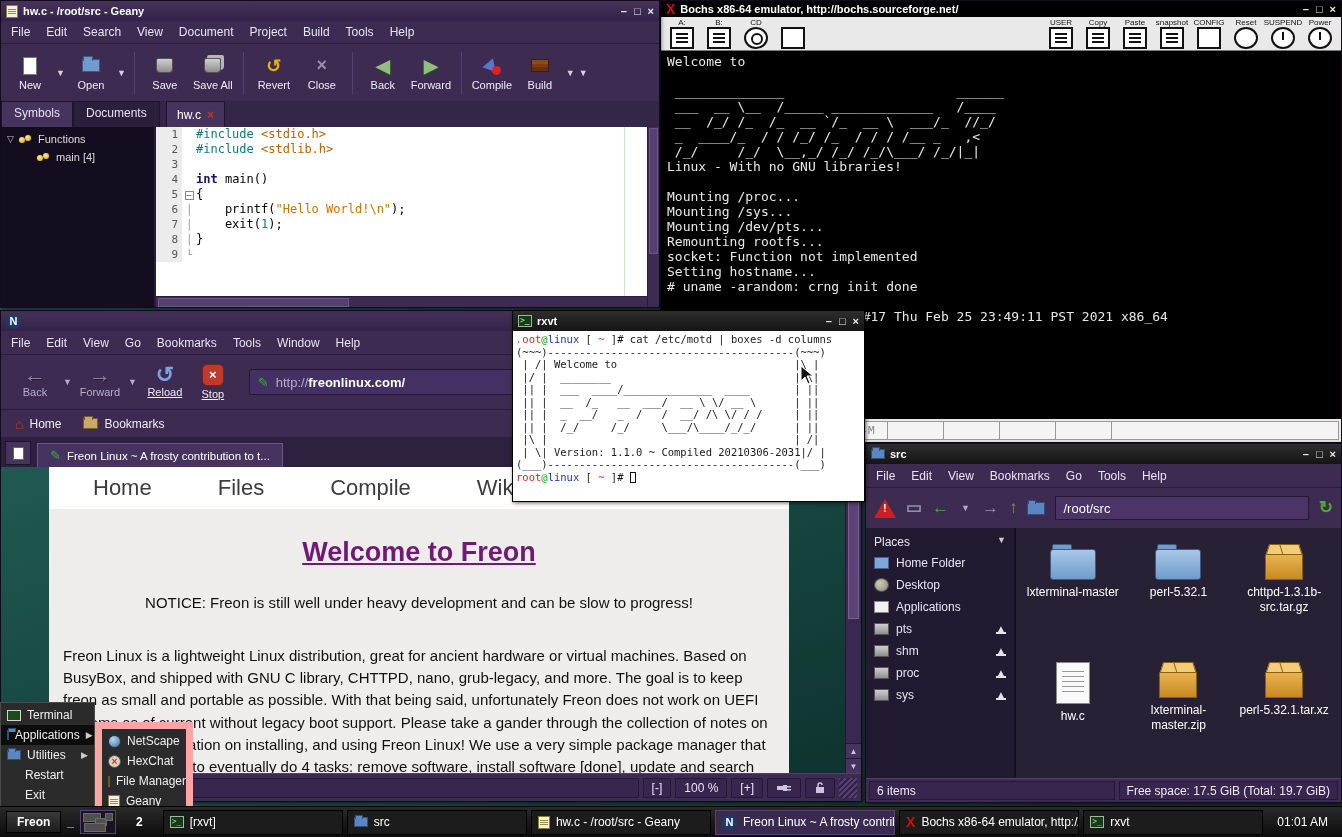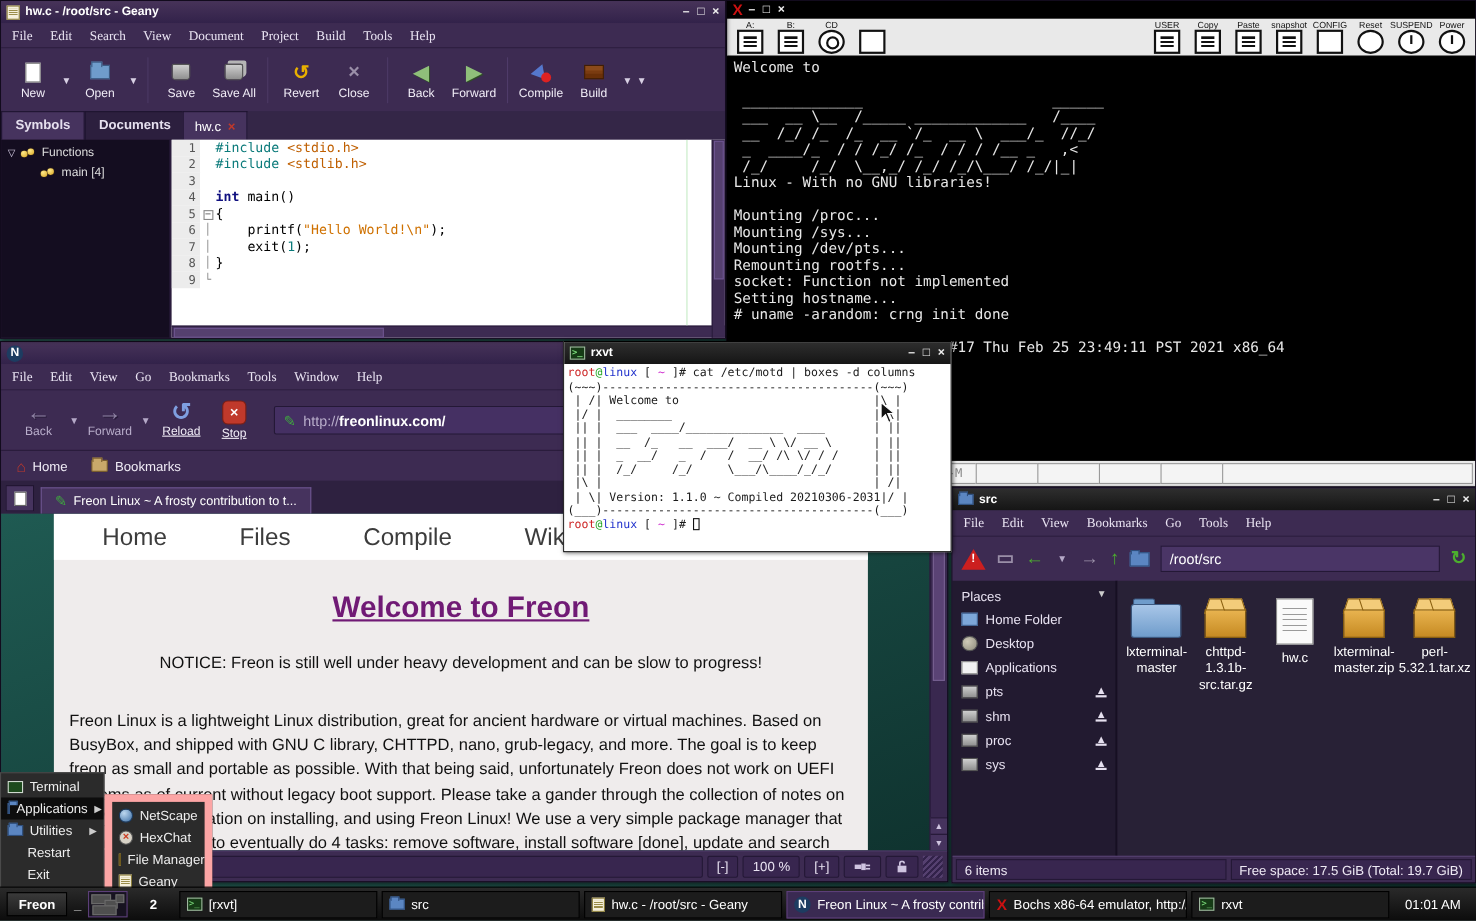--- a/index.html
+++ b/index.html
@@ -9,32 +9,32 @@
   .window { position:absolute; border:1px solid #120b1d; box-shadow:1px 1px 4px rgba(0,0,0,.6); display:flex; flex-direction:column; }
   .titlebar { height:20px; display:flex; align-items:center; gap:5px; padding:0 5px; color:#fff; font-size:11px; font-weight:bold; }
   .tb-purple { background:linear-gradient(#473359,#32224a); }
   .tb-black  { background:#000; }
   .tb-dark   { background:linear-gradient(#2e2e2e,#151515); }
   .titlebar .t-title { flex:1; white-space:nowrap; overflow:hidden; }
   .winbtns { display:flex; gap:7px; font-weight:bold; font-size:11px; color:#eee; }
   .winbtns span { cursor:default; }
 
   .menubar { display:flex; gap:16px; align-items:center; padding:0 10px; color:#e9e3f2; font-size:12px; background:#3d2b52; }
-  .menubar span { white-space:nowrap;font-family:Liberation Serif, serif; }
+  .menubar span { white-space:nowrap; }
 
   
   #geany { left:0; top:0; width:660px; height:308px; background:#3d2b52; z-index:3; }
   #geany .menubar { height:23px; border-bottom:1px solid #2a1c3c; }
   .g-toolbar { height:57px; display:flex; align-items:center; padding:2px 6px; gap:2px; background:#3d2b52; }
   .g-btn { display:flex; flex-direction:column; align-items:center; justify-content:center; min-width:46px; height:50px; color:#f0ecf6; font-size:11px; gap:2px; }
   .g-sep { width:1px; height:42px; background:#2a1c3c; border-right:1px solid #54406e; margin:0 5px; }
   .g-arrow { color:#d8d0e4; font-size:9px; align-self:center; margin:0 1px; }
   .g-tabsrow { height:26px; display:flex; background:#30214463; background-color:#342647; }
   .g-sidetabs { width:155px; display:flex; }
-  .g-tab { padding:4px 12px; font-size:12px; color:#e6e0ef; background:#2c1f3e; border:1px solid #1f1430; border-bottom:none;font-weight:bold; }
+  .g-tab { padding:4px 12px; font-size:12px; color:#e6e0ef; background:#2c1f3e; border:1px solid #1f1430; border-bottom:none; }
   .g-tab.active { background:#46335e; }
   .g-edittab { margin-left:10px; display:flex; align-items:center; gap:6px; padding:4px 10px; font-size:12px; color:#fff; background:#46335e; border:1px solid #1f1430; border-bottom:none; }
   .g-edittab .x { color:#c0392b; font-weight:bold; }
   .g-body { flex:1; display:flex; min-height:0; }
   .g-sidebar { width:155px; background:#140d20; border-right:2px solid #2a1c3c; color:#ddd; font-size:11px; padding:6px 6px; }
   .g-treerow { display:flex; align-items:center; gap:5px; }
   .g-treechild { margin-left:30px; margin-top:6px; display:flex; align-items:center; gap:5px; }
   .tri { color:#cfc6dd; font-size:9px; }
   .dots { display:inline-block; width:14px; height:8px; position:relative; }
   .dots::before,.dots::after { content:""; position:absolute; width:6px; height:6px; border-radius:50%; background:radial-gradient(circle at 35% 30%,#ffe98a,#d9a520); box-shadow:0 0 1px #7a5b00; }
@@ -110,21 +110,21 @@
   .stp { height:15px; display:flex; align-items:center; justify-content:center; color:#cfc4e0; font-size:8px; background:#46335e; border-top:1px solid #241836; }
   .ns-status { height:28px; background:#3d2b52; border-top:1px solid #54406e; display:flex; align-items:center; gap:4px; padding:3px 4px; color:#e9e3f2; font-size:12px; }
   .ns-status .fieldbox { border:1px solid #241836; border-radius:2px; background:#38264f; height:20px; display:flex; align-items:center; justify-content:center; padding:0 8px; }
   .ns-status .grow { flex:1; }
   .grip { width:18px; height:20px; background:repeating-linear-gradient(135deg,#55406f 0 2px,#32224a 2px 4px); }
 
   
   #rxvt { left:512px; top:310px; width:353px; height:192px; background:#fff; z-index:5; border:1px solid #000; }
   #rxvt .titlebar { height:20px; }
   .term-ic { width:14px; height:12px; background:#163b16; border:1px solid #9fb79f; color:#7ee07e; font-size:8px; line-height:10px; padding-left:1px; font-family:"DejaVu Sans Mono", monospace; }
-  .rx-body { flex:1; background:#fff; font-family:"DejaVu Sans Mono", monospace; font-size:10.5px; line-height:12.5px; padding:2px 3px; white-space:pre; color:#1a1a1a; overflow:hidden; position:relative; }
+  .rx-body { flex:1; background:#fff; font-family:"DejaVu Sans Mono", monospace; font-size:10.5px; line-height:12.5px; padding:2px 3px; white-space:pre; color:#1a1a1a; overflow:hidden; position:relative;border-radius:26px; }
   .c-r { color:#cc2222; } .c-g { color:#1fa31f; } .c-b { color:#2233cc; } .c-m { color:#cc22cc; }
   .cursor { display:inline-block; width:6px; height:11px; border:1px solid #111; vertical-align:-2px; }
   .mouse-arrow { position:absolute; z-index:9; }
 
   
   #fm { left:865px; top:443px; width:477px; height:360px; background:#3d2b52; z-index:4; }
   #fm .menubar { height:24px; border-bottom:1px solid #2a1c3c; }
   .fm-toolbar { height:40px; display:flex; align-items:center; gap:10px; padding:0 8px; background:#3d2b52; }
   .warn-ic { width:0; height:0; border-left:11px solid transparent; border-right:11px solid transparent; border-bottom:19px solid #cc1f1f; position:relative; }
   .warn-ic::after { content:"!"; position:absolute; left:-2px; top:3px; color:#fff; font-size:11px; font-weight:bold; }
@@ -135,21 +135,21 @@
   .fm-places { width:150px; background:#221a30; border-right:2px solid #160f22; color:#e9e3f2; font-size:12px; padding:4px 0; }
   .fm-places .hdr { display:flex; justify-content:space-between; padding:3px 8px; font-size:12px; }
   .fm-pitem { display:flex; align-items:center; gap:7px; padding:4px 8px; }
   .fm-pitem .grow { flex:1; }
   .eject { font-size:10px; color:#e6e0ef; border-bottom:2px solid #e6e0ef; line-height:7px; height:9px; }
   .pl-ic { width:15px; height:12px; flex:0 0 15px; }
   .pl-home { background:#7da7d9; border:1px solid #40618f; position:relative; }
   .pl-desktop { background:radial-gradient(circle at 35% 35%,#cfcab8,#8d8a7c); border-radius:50%; height:14px; width:14px; border:1px solid #555; }
   .pl-apps { background:#f2f2f2; border:1px solid #888; }
   .pl-drive { background:linear-gradient(#cfcfcf,#8f8f8f); border:1px solid #555; }
-  .fm-grid { flex:1; background:#282136; display:grid; grid-template-columns:repeat(5,1fr); grid-auto-rows:118px; padding:8px 4px 0 4px; color:#fff; font-size:12px; }
+  .fm-grid { flex:1; background:#282136; display:grid; grid-template-columns:repeat(3,1fr); grid-auto-rows:118px; padding:8px 4px 0 4px; color:#fff; font-size:12px; }
   .fm-file { display:flex; flex-direction:column; align-items:center; gap:5px; padding-top:8px; text-align:center; }
   .fm-file .nm { line-height:1.25; max-width:104px; word-wrap:break-word; }
   .big-folder { width:46px; height:36px; position:relative; display:inline-block; }
   .big-folder::before { content:""; position:absolute; left:2px; top:0; width:18px; height:7px; background:#6f9ccb; border:1px solid #3c5a82; border-radius:2px 2px 0 0; }
   .big-folder::after { content:""; position:absolute; left:0; top:5px; right:0; bottom:0; background:linear-gradient(#a8c6e8,#6f9ccb); border:1px solid #3c5a82; border-radius:3px; }
   .big-box { width:46px; height:36px; position:relative; display:inline-block; }
   .big-box::after { content:""; position:absolute; left:4px; top:10px; right:4px; bottom:0; background:linear-gradient(#e8b34f,#c68a22); border:1px solid #8a5f10; }
   .big-box::before { content:""; position:absolute; left:0; top:0; width:20px; height:12px; background:#f3cc7a; border:1px solid #8a5f10; transform:skewX(-18deg) translateX(6px); }
   .big-box .flap { position:absolute; right:0; top:0; width:20px; height:12px; background:#f3cc7a; border:1px solid #8a5f10; transform:skewX(18deg) translateX(-6px); }
   .big-file { width:34px; height:42px; background:#fafafa; border:1px solid #8a8a8a; position:relative; }
@@ -380,20 +380,21 @@
       <div class="g-hscroll">
           <div class="thumb"></div>
         </div>
     </div>
   </div>
 </div>
 
 <div id="bochs" class="window">
   <div class="titlebar tb-black">
     <span class="redx">X</span>
+    <span class="t-title" style="font-weight:bold">Bochs x86-64 emulator, http://bochs.sourceforge.net/</span>
     <span class="winbtns">
         <span>–</span>
         <span>□</span>
         <span>×</span>
       </span>
   </div>
   <div class="bx-toolbar" id="bochs-toolbar">
       <div class="bx-item">
         <span class="lbl">A:</span>
         <div class="bx-ic">
@@ -659,20 +660,24 @@
             <span class="eject">▲</span>
           </div>
         </div>
     </div>
     <div class="fm-grid" id="fm-grid">
         <div class="fm-file">
           <span class="big-folder"></span>
           <span class="nm">lxterminal-master</span>
         </div>
         <div class="fm-file">
+          <span class="big-folder"></span>
+          <span class="nm">perl-5.32.1</span>
+        </div>
+        <div class="fm-file">
           <span class="big-box">
             <i class="flap"></i>
           </span>
           <span class="nm">chttpd-1.3.1b-src.tar.gz</span>
         </div>
         <div class="fm-file">
           <span class="big-file"></span>
           <span class="nm">hw.c</span>
         </div>
         <div class="fm-file">

